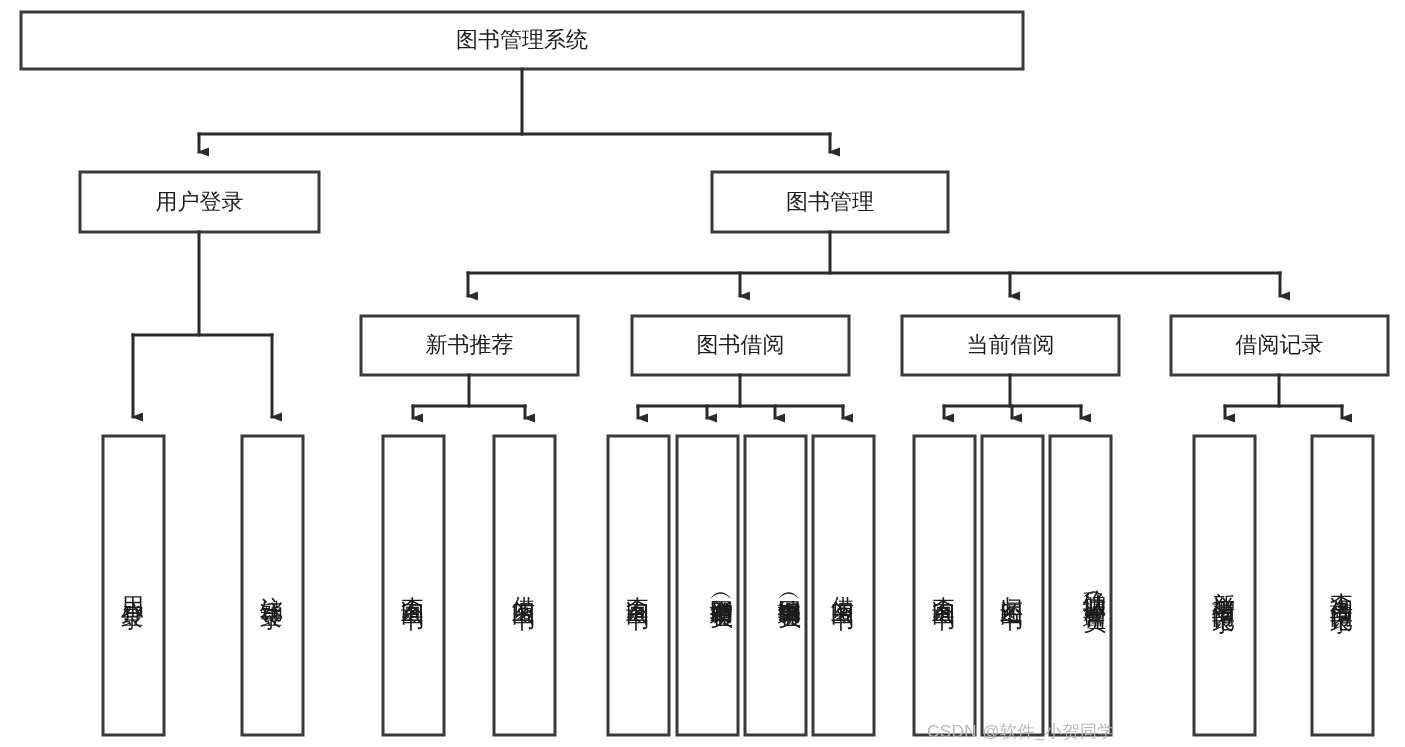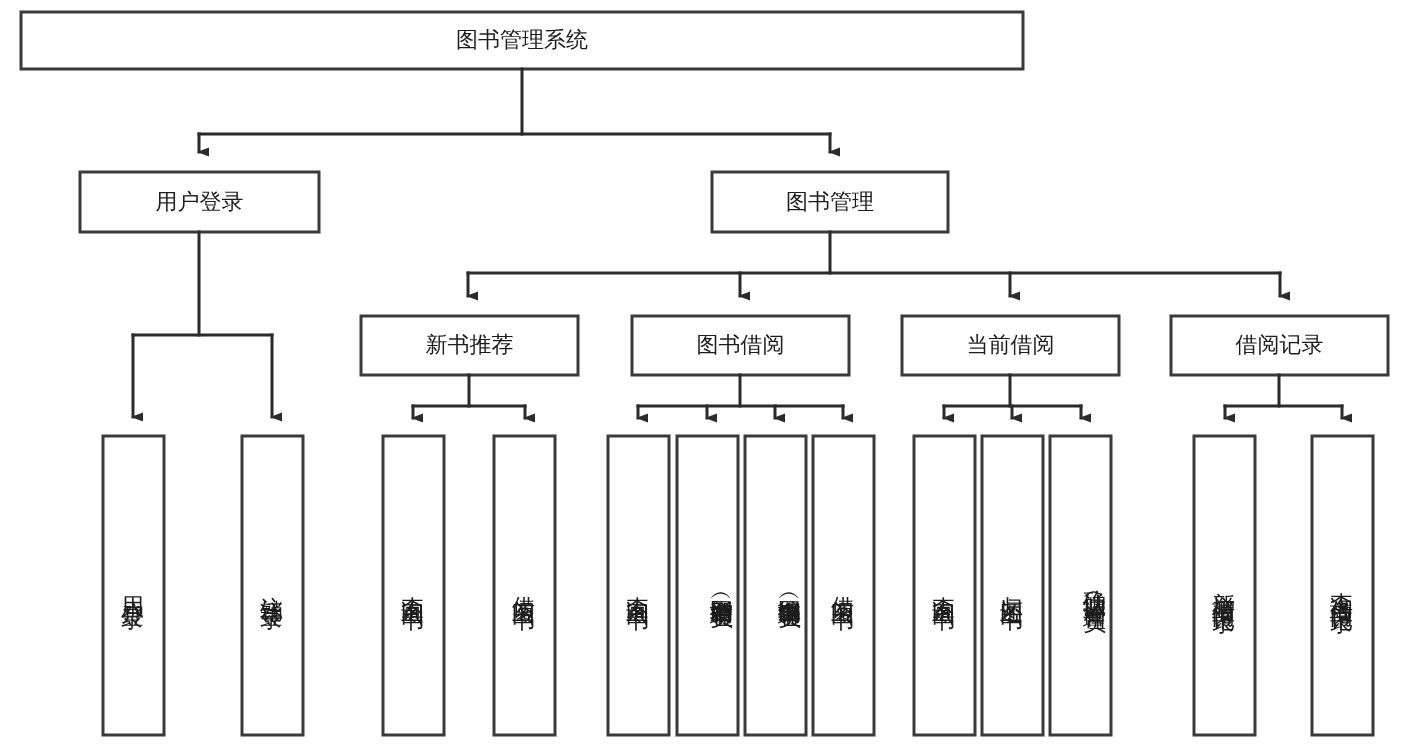--- a/index.html
+++ b/index.html
@@ -233,14 +233,15 @@
 
     <div style="position:absolute;left:982px;top:436px;width:61px;height:299px;writing-mode:vertical-rl;text-orientation:upright;display:flex;align-items:center;justify-content:center;font-size:23px;color:#1c1c1c;letter-spacing:4px;">归还图书</div>
 
     <div style="position:absolute;left:1050px;top:440px;width:61px;height:291px;writing-mode:vertical-rl;text-orientation:upright;display:flex;align-items:flex-start;justify-content:center;font-size:23px;color:#1c1c1c;letter-spacing:3px;">确认归还（管理员）</div>
 
     <div style="position:absolute;left:1194px;top:436px;width:61px;height:299px;writing-mode:vertical-rl;text-orientation:upright;display:flex;align-items:center;justify-content:center;font-size:23px;color:#1c1c1c;letter-spacing:4px;">新增借阅记录</div>
 
     <div style="position:absolute;left:1312px;top:436px;width:61px;height:299px;writing-mode:vertical-rl;text-orientation:upright;display:flex;align-items:center;justify-content:center;font-size:23px;color:#1c1c1c;letter-spacing:4px;">查询借阅记录</div>
   </div>
 
+  <div class="watermark">CSDN @软件_小贺同学</div>
 
 </div>
 
 </body></html>

